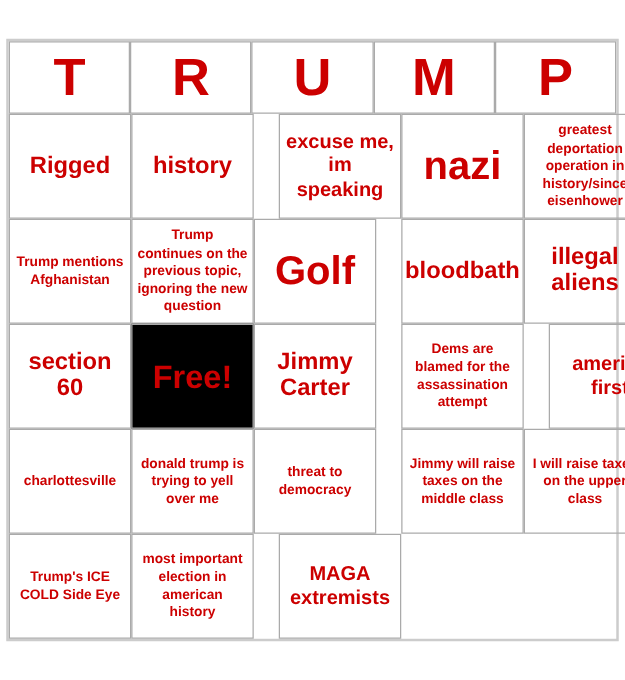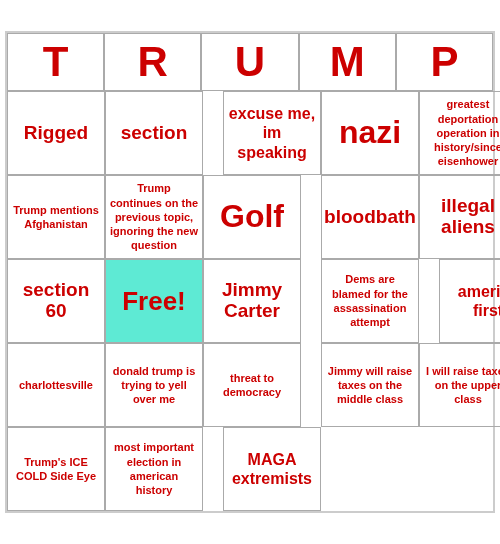--- a/index.html
+++ b/index.html
@@ -64,42 +64,42 @@
       margin-left: 20px;
     }
     .bingo-cell.small {
       font-size: 11px;
       font-weight: bold;
       line-height: 1.3;
     }
     .bingo-cell.free {
       font-size: 26px;
       font-weight: bold;
-      background: #5eead4;
+      background: #000000;
     }
     .bingo-cell.xlarge {
       font-size: 32px;
       font-weight: bold;
       line-height: 1.1;
     }
   </style>
 </head>
 <body>
 
 <div class="bingo-container">
   <div class="bingo-header">
   <div class="bingo-header-cell">T</div>
       <div class="bingo-header-cell">R</div>
       <div class="bingo-header-cell">U</div>
       <div class="bingo-header-cell">M</div>
       <div class="bingo-header-cell">P</div>
     </div>
   <div class="bingo-grid">
   <div class="bingo-cell large">Rigged</div>
-      <div class="bingo-cell large">section</div>
+      <div class="bingo-cell large">history</div>
       <div class="bingo-cell medium">excuse me, im speaking</div>
       <div class="bingo-cell xlarge">nazi</div>
       <div class="bingo-cell small">greatest deportation operation in history/since eisenhower</div>
       <div class="bingo-cell small">Trump mentions Afghanistan</div>
       <div class="bingo-cell small">Trump continues on the previous topic, ignoring the new question</div>
       <div class="bingo-cell xlarge">Golf</div>
       <div class="bingo-cell large">bloodbath</div>
       <div class="bingo-cell large">illegal aliens</div>
       <div class="bingo-cell large">section 60</div>
       <div class="bingo-cell free">Free!</div>

